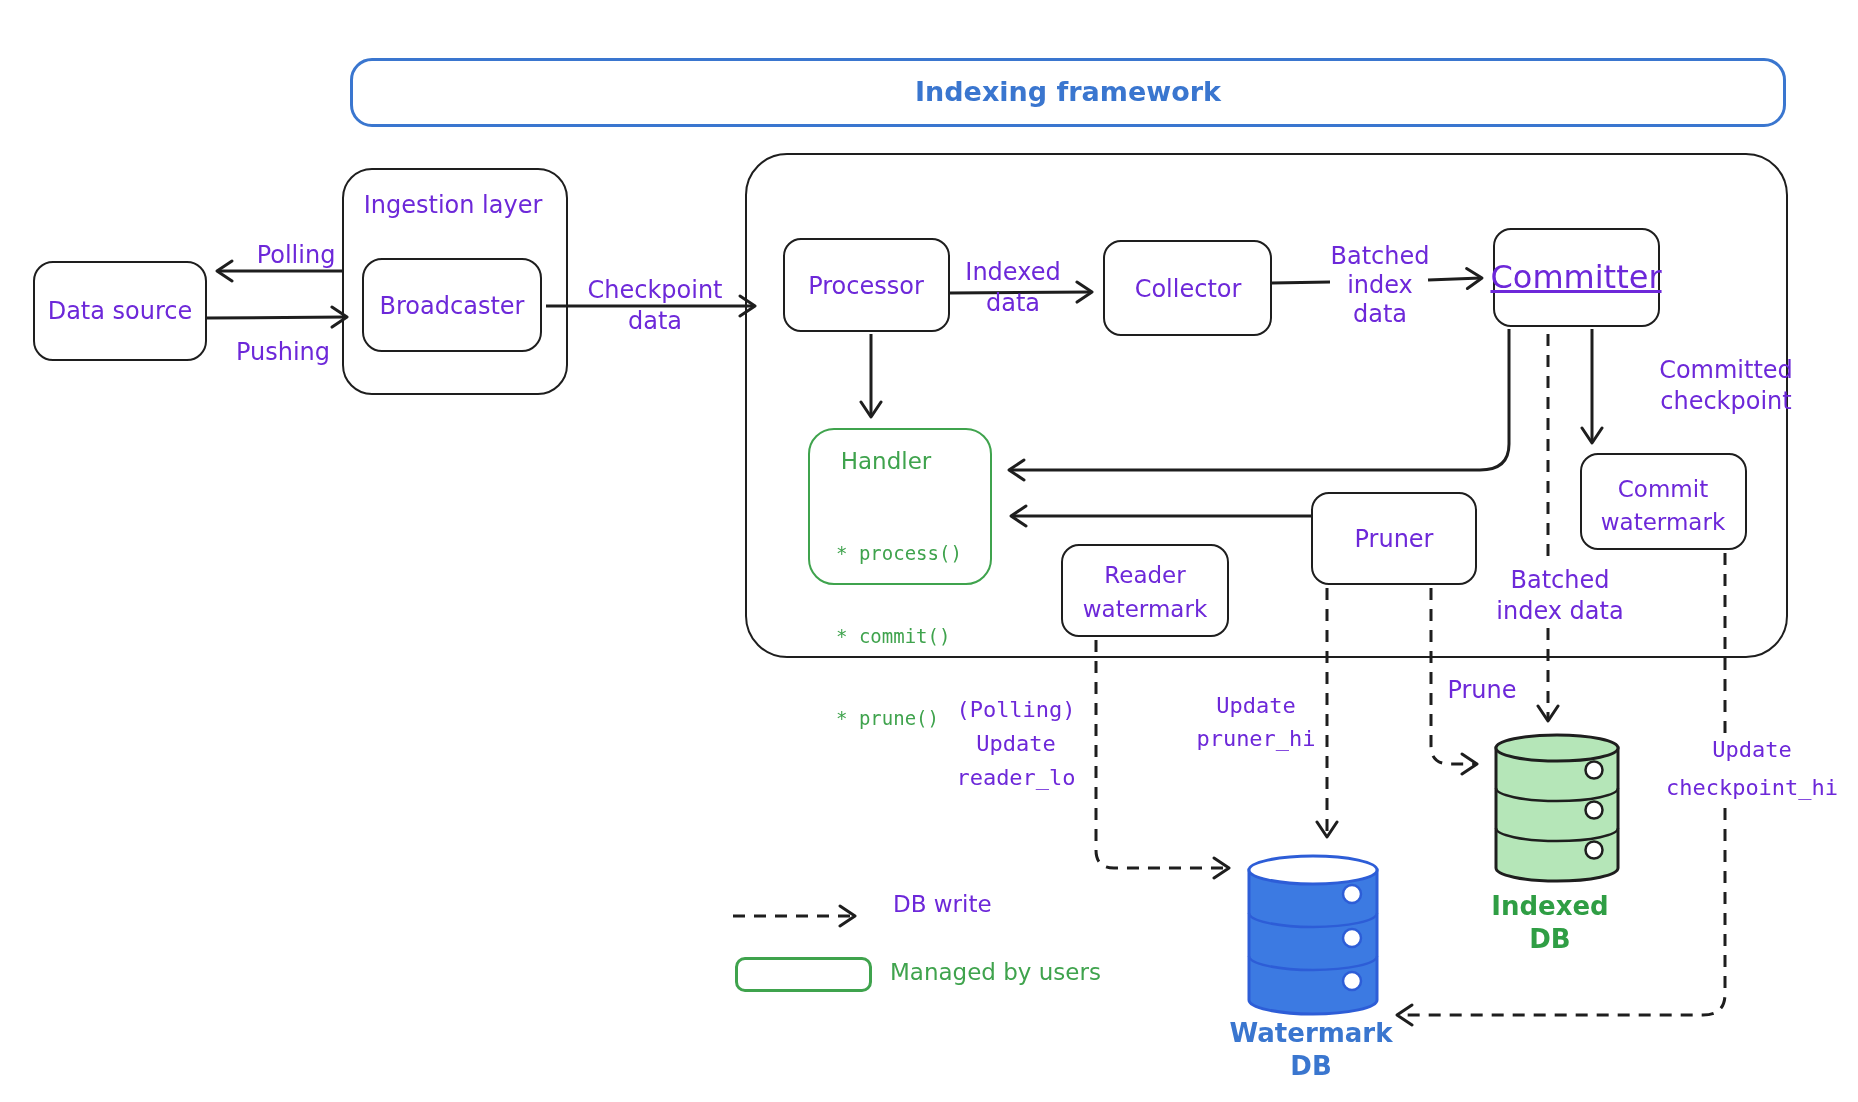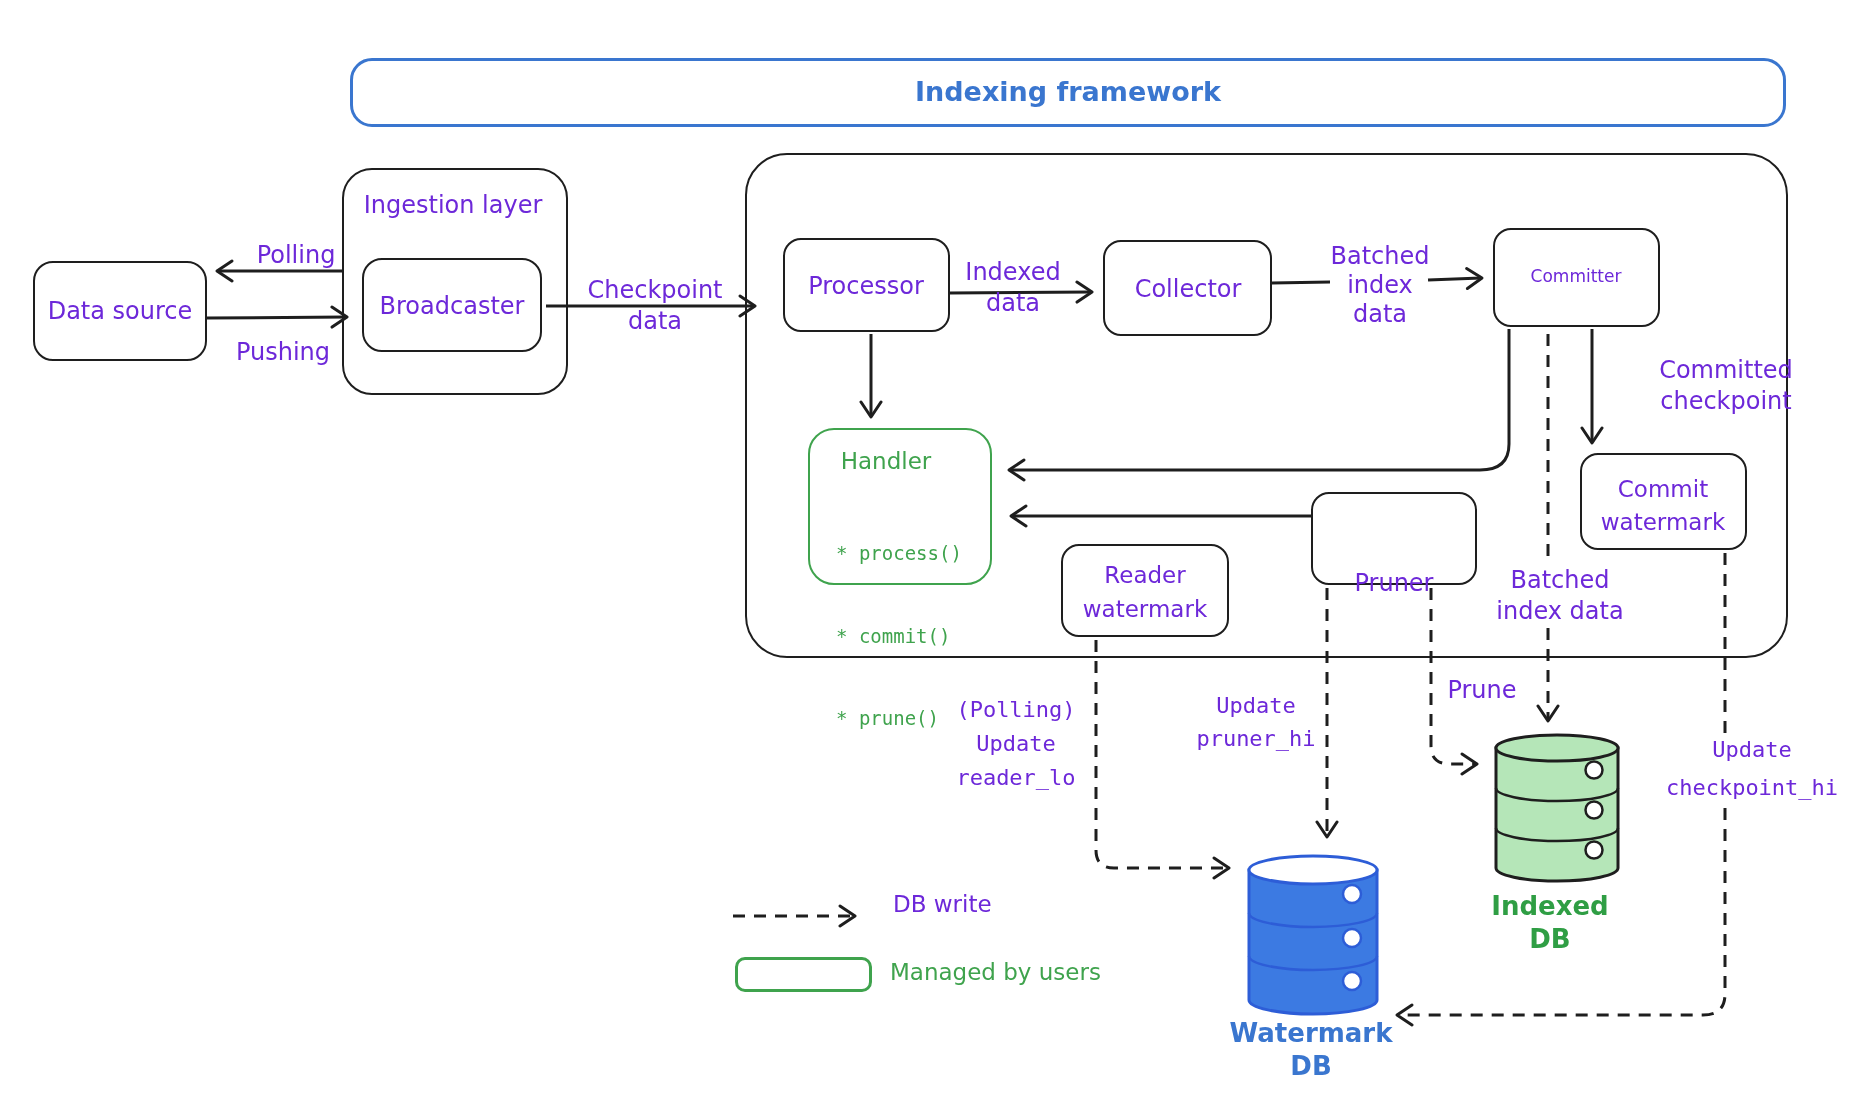--- a/index.html
+++ b/index.html
@@ -134,34 +134,34 @@
 
   <div class="lbl hand" style="left:120px;top:311px;font-size:24px;">Data source</div>
 
   <div class="lbl hand" style="left:452px;top:306px;font-size:24px;">Broadcaster</div>
 
 
   <div class="lbl hand" style="left:866px;top:286px;font-size:24px;">Processor</div>
 
   <div class="lbl hand" style="left:1188px;top:289px;font-size:24px;">Collector</div>
 
-  <div class="lbl hand" style="left:1576px;top:277px;font-size:17px;">Committer</div>
+  <div class="lbl hand" style="left:1576px;top:277px;font-size:32px;text-decoration:underline;">Committer</div>
 
   <div class="lbl hand green-t" style="left:886px;top:461px;font-size:23px;font-weight:500;">Handler</div>
 
   <div class="methods" style="left:836px;top:485px;">
     <div>* process()</div>
     <div>* commit()</div>
     <div>* prune()</div>
   </div>
 
   <div class="lbl hand" style="left:1145px;top:592px;font-size:23px;line-height:34px;">Reader
 watermark</div>
 
-  <div class="lbl hand" style="left:1394px;top:539px;font-size:24px;margin-top:44px;">Pruner</div>
+  <div class="lbl hand" style="left:1394px;top:539px;font-size:24px;">Pruner</div>
 
   <div class="lbl hand" style="left:1663px;top:506px;font-size:23px;line-height:33px;">Commit
 watermark</div>
 
   <div class="lbl hand" style="left:288px;top:255px;font-size:24px;margin-left:8px;">Polling</div>
 
   <div class="lbl hand" style="left:283px;top:352px;font-size:24px;">Pushing</div>
 
   <div class="lbl hand" style="left:655px;top:306px;font-size:24px;line-height:31px;">Checkpoint
 data</div>

